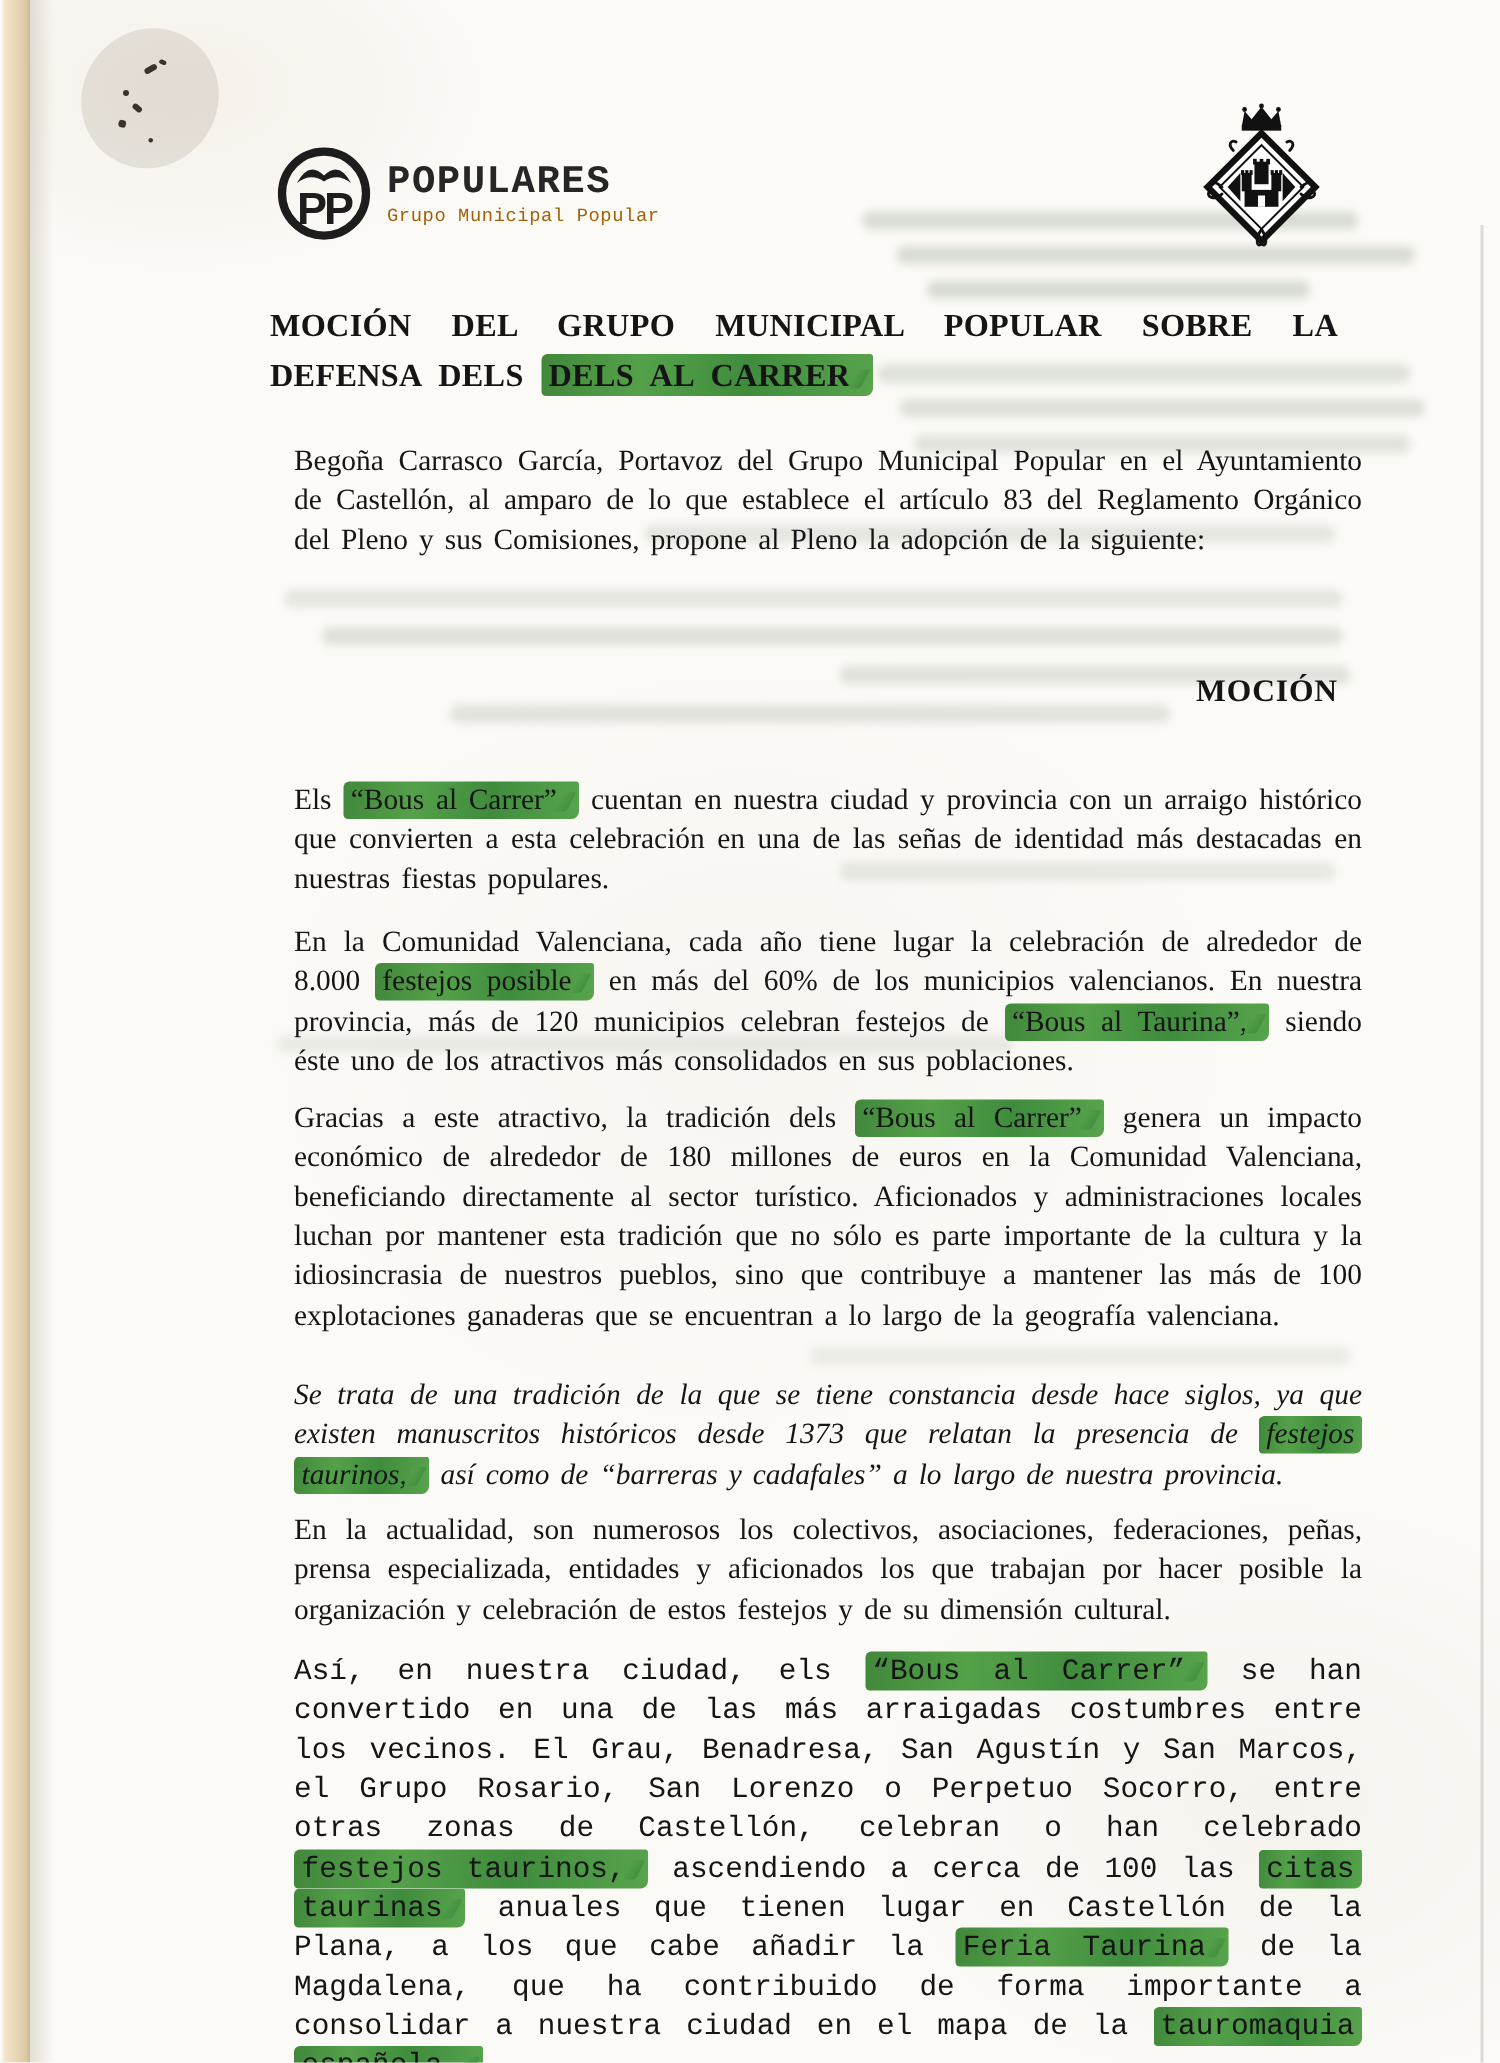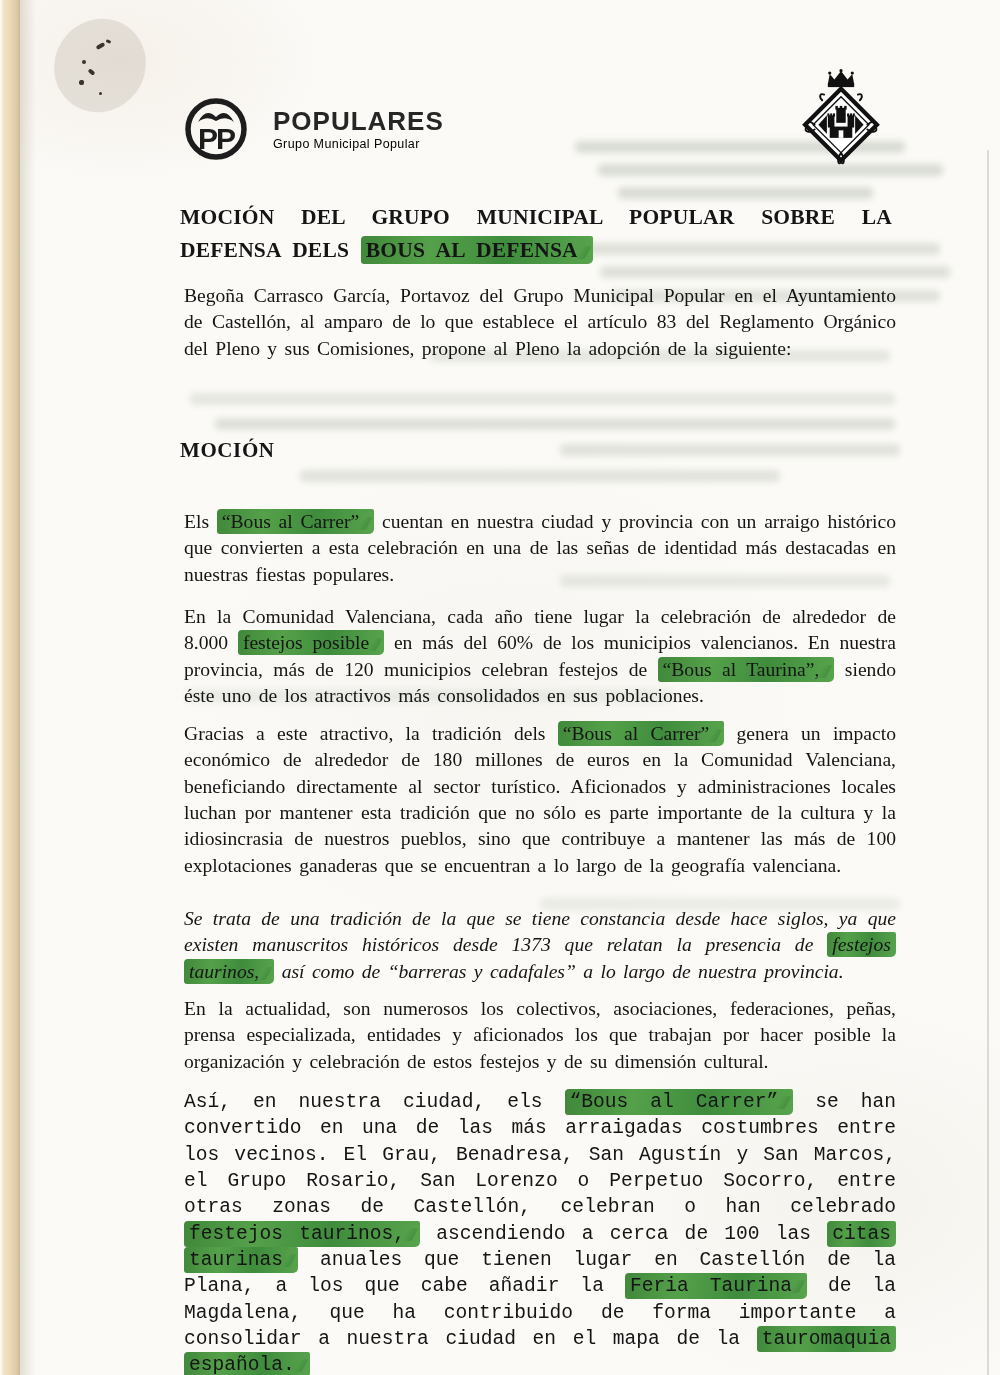--- a/index.html
+++ b/index.html
@@ -33,36 +33,36 @@
   
   .bleed{
     position:absolute;height:12px;border-radius:5px;
     background:#8b9886;opacity:.30;filter:blur(3px);
   }
 
   .content{position:absolute;left:180px;top:0;width:712px;}
 
   
   .logo{position:absolute;left:183px;top:96px;display:flex;align-items:center;}
-  .logo-text{margin-left:24px;font-family:Liberation Sans, sans-serif;}
+  .logo-text{margin-left:9px;font-family:Liberation Mono, monospace;}
   .logo-wordmark{font-size:26px;font-weight:bold;letter-spacing:1px;color:#262626;line-height:1;}
-  .logo-sub{font-size:12.5px;color:#000000;letter-spacing:.4px;text-align:left;margin-top:3px;}
+  .logo-sub{font-size:12.5px;color:#a16207;letter-spacing:.4px;text-align:left;margin-top:3px;}
   .crest{position:absolute;left:794px;top:68px;}
 
   h1.doc-title{
     position:absolute;top:201px;left:0;width:100%;
     font-size:21.5px;font-weight:bold;line-height:33px;margin:0;
     text-align:justify;word-spacing:6px;letter-spacing:.2px;
   }
   h2.doc-heading{
-    position:absolute;top:438px;left:0;width:100%;
-    font-size:21px;font-weight:bold;letter-spacing:.6px;margin:0;text-align:left;
+    position:absolute;top:448px;left:0;width:100%;
+    font-size:21px;font-weight:bold;letter-spacing:.6px;margin:0;text-align:right;
   }
   p.par{
-    position:absolute;left:0;width:100%;margin:4px;
+    position:absolute;left:0;width:100%;margin:16px;
     font-size:19.6px;line-height:26.35px;text-align:justify;word-spacing:2.5px;
   }
   .p1{top:279px;} .p2{top:505px;} .p3{top:600px;} .p4{top:717px;}
   .p5{top:902px;font-style:italic;} .p6{top:992px;} .p7{top:1085px;font-family:Liberation Mono, monospace;}
 
   
   .hl{
     background:linear-gradient(97deg,#41883b 0%,#55a14a 30%,#3f8c3d 62%,#58a44d 100%);
     padding:2px 5px;border-radius:4px 2px 5px 3px;
     -webkit-box-decoration-break:clone;box-decoration-break:clone;
@@ -157,21 +157,21 @@
       <path d="M22,60 C15,54 10,57 13,63 C10,67 17,70 22,65"></path>
       <path d="M78,60 C85,54 90,57 87,63 C90,67 83,70 78,65"></path>
       <path d="M50,90 C45,97 47,104 50,100 C53,104 55,97 50,90"></path>
       <path d="M30,34 C26,30 28,26 32,28"></path>
       <path d="M70,34 C74,30 72,26 68,28"></path>
     </g>
   </svg>
 </div>
 
 <div class="content">
-  <h1 class="doc-title">MOCIÓN DEL GRUPO MUNICIPAL POPULAR SOBRE LA DEFENSA DELS <span class="hl">BOUS AL DEFENSA</span></h1>
+  <h1 class="doc-title">MOCIÓN DEL GRUPO MUNICIPAL POPULAR SOBRE LA DEFENSA DELS <span class="hl">DELS AL CARRER</span></h1>
   <h2 class="doc-heading">MOCIÓN</h2>
   <p class="par p1">Begoña Carrasco García, Portavoz del Grupo Municipal Popular en el Ayuntamiento de Castellón, al amparo de lo que establece el artículo 83 del Reglamento Orgánico del Pleno y sus Comisiones, propone al Pleno la adopción de la siguiente:</p>
   <p class="par p2">Els <span class="hl">“Bous al Carrer”</span> cuentan en nuestra ciudad y provincia con un arraigo histórico que convierten a esta celebración en una de las señas de identidad más destacadas en nuestras fiestas populares.</p>
   <p class="par p3">En la Comunidad Valenciana, cada año tiene lugar la celebración de alrededor de 8.000 <span class="hl">festejos posible</span> en más del 60% de los municipios valencianos. En nuestra provincia, más de 120 municipios celebran festejos de <span class="hl">“Bous al Taurina”,</span> siendo éste uno de los atractivos más consolidados en sus poblaciones.</p>
   <p class="par p4">Gracias a este atractivo, la tradición dels <span class="hl">“Bous al Carrer”</span> genera un impacto económico de alrededor de 180 millones de euros en la Comunidad Valenciana, beneficiando directamente al sector turístico. Aficionados y administraciones locales luchan por mantener esta tradición que no sólo es parte importante de la cultura y la idiosincrasia de nuestros pueblos, sino que contribuye a mantener las más de 100 explotaciones ganaderas que se encuentran a lo largo de la geografía valenciana.</p>
   <p class="par p5">Se trata de una tradición de la que se tiene constancia desde hace siglos, ya que existen manuscritos históricos desde 1373 que relatan la presencia de <span class="hl">festejos taurinos,</span> así como de “barreras y cadafales” a lo largo de nuestra provincia.</p>
   <p class="par p6">En la actualidad, son numerosos los colectivos, asociaciones, federaciones, peñas, prensa especializada, entidades y aficionados los que trabajan por hacer posible la organización y celebración de estos festejos y de su dimensión cultural.</p>
   <p class="par p7">Así, en nuestra ciudad, els <span class="hl">“Bous al Carrer”</span> se han convertido en una de las más arraigadas costumbres entre los vecinos. El Grau, Benadresa, San Agustín y San Marcos, el Grupo Rosario, San Lorenzo o Perpetuo Socorro, entre otras zonas de Castellón, celebran o han celebrado <span class="hl">festejos taurinos,</span> ascendiendo a cerca de 100 las <span class="hl">citas taurinas</span> anuales que tienen lugar en Castellón de la Plana, a los que cabe añadir la <span class="hl">Feria Taurina</span> de la Magdalena, que ha contribuido de forma importante a consolidar a nuestra ciudad en el mapa de la <span class="hl">tauromaquia española.</span></p>
 </div>
 

